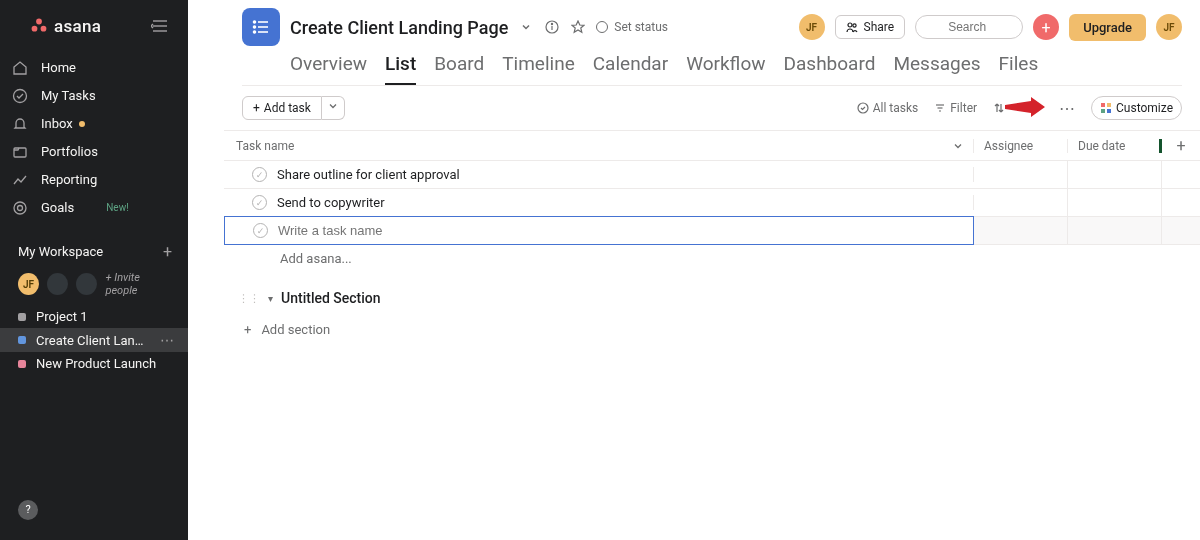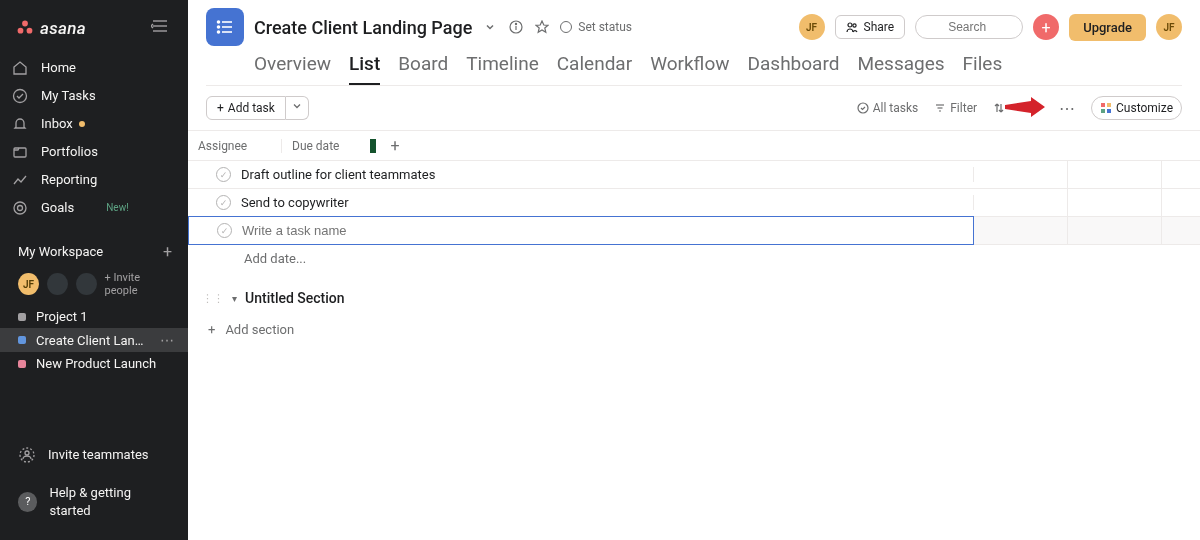--- a/index.html
+++ b/index.html
@@ -1,44 +1,44 @@
 <!DOCTYPE html>
 <html><head>
 <meta charset="utf-8">
 <style>
   * { box-sizing: border-box; margin: 0; padding: 0; }
   body { font-family: -apple-system, BlinkMacSystemFont, "Segoe UI", Roboto, Helvetica, Arial, sans-serif; font-size: 13px; color: #1e1f21; background:#fff; width:1200px; height:540px; overflow:hidden; }
   .app { display:flex; height:540px; }
   
   .sidebar { width:188px; background:#1e1f21; color:#f5f4f3; display:flex; flex-direction:column; }
-  .sb-top { display:flex; align-items:flex-end; justify-content:space-between; padding:14px 16px 10px 16px;font-style:italic; }
+  .sb-top { display:flex; align-items:center; justify-content:space-between; padding:14px 16px 10px 30px; }
   .logo { display:flex; align-items:center; gap:6px; font-weight:500; font-size:17px; letter-spacing:.3px; color:#f5f4f3;}
   .logo svg { width:18px; height:18px; }
   .collapse-btn { width:24px; height:24px; display:flex; align-items:center; justify-content:center; cursor:pointer; color:#a2a0a2;}
   .sb-nav { padding:6px 0; }
   .sb-item { display:flex; align-items:center; gap:12px; padding:5px 16px 5px 11px; font-size:13px; color:#f5f4f3; cursor:pointer; line-height:18px;}
   .sb-item .ic { width:18px; height:18px; display:flex; align-items:center; justify-content:center; color:#a2a0a2;}
   .badge-dot { width:6px; height:6px; border-radius:50%; background:#f1bd6c; margin-left:-6px;}
   .new-chip { font-size:10px; color:#5da283; margin-left:20px;}
   .sb-section { padding:14px 16px 6px 18px; display:flex; align-items:center; justify-content:space-between; font-size:13px; color:#f5f4f3;}
   .sb-section .plus { color:#a2a0a2; font-size:16px; cursor:pointer;}
   .ws-row { display:flex; align-items:center; gap:8px; padding:4px 16px 8px 18px;}
   .avatar { width:22px; height:22px; border-radius:50%; background:#f1bd6c; color:#513c06; font-size:10px; font-weight:600; display:flex; align-items:center; justify-content:center;}
   .avatar.ghost { background:#32373b; color:#32373b; }
-  .invite-link { font-size:11px; color:#a2a0a2; cursor:pointer;}
+  .invite-link { font-size:11px; color:#a2a0a2; cursor:pointer;font-style:italic;}
   .proj-item { display:flex; align-items:center; gap:10px; padding:4px 12px 4px 18px; font-size:13px; cursor:pointer; color:#f5f4f3; position:relative;}
   .proj-item.active { background:#3b3c3e; }
   .proj-dot { width:8px; height:8px; border-radius:2px; flex-shrink:0;}
   .proj-name { white-space:nowrap; overflow:hidden; text-overflow:ellipsis; flex:1;}
   .proj-more { color:#a2a0a2; font-size:14px; padding:0 2px;}
   .sb-footer { margin-top:auto; padding-bottom:10px;}
   .sb-footer .sb-item { padding:10px 16px 10px 18px;}
   .hcircle { width:20px; height:20px; border-radius:50%; background:#5b5c5e; color:#fff; font-size:11px; display:flex; align-items:center; justify-content:center;}
   
-  .main { flex:1; display:flex; flex-direction:column; min-width:0;}
+  .main { flex:1; display:flex; flex-direction:column; min-width:0;margin-left:36px;}
   .topbar { padding:8px 18px 0 18px; }
   .tb-row1 { display:flex; align-items:center; gap:10px;}
   .proj-icon { width:38px; height:38px; border-radius:8px; background:#4573d2; display:flex; align-items:center; justify-content:center; color:#fff;}
   .proj-title-wrap { display:flex; flex-direction:column; gap:2px;}
   .proj-title-line { display:flex; align-items:center; gap:10px;}
   .proj-title { font-size:18px; font-weight:500; color:#1e1f21;}
   .tb-ic { color:#6d6e6f; width:16px; height:16px; display:flex; align-items:center; justify-content:center; cursor:pointer;}
   .status-chip { display:flex; align-items:center; gap:6px; color:#6d6e6f; font-size:12px; cursor:pointer;}
   .status-chip .ring { width:12px; height:12px; border:1.5px solid #6d6e6f; border-radius:50%;}
   .tb-right { margin-left:auto; display:flex; align-items:center; gap:10px;}
@@ -59,21 +59,21 @@
   .toolbar-right { margin-left:auto; display:flex; align-items:center; gap:16px; color:#6d6e6f; font-size:12px;}
   .tool { display:flex; align-items:center; gap:4px; cursor:pointer;}
   .customize-btn { display:flex; align-items:center; gap:4px; border:1px solid #cfcbcb; border-radius:12px; padding:4px 8px; font-size:12px; cursor:pointer; background:#fff; color:#1e1f21;}
   .arrow-annot { position:relative; width:34px; height:16px;}
   .arrow-annot svg { position:absolute; left:-6px; top:-4px;}
   
   .grid { border-top:1px solid #edeae9; }
   .grid-head { display:flex; border-bottom:1px solid #edeae9; color:#6d6e6f; font-size:12px; height:30px; align-items:center;}
   .col-task { flex:1; padding-left:12px; display:flex; align-items:center; justify-content:space-between; padding-right:10px; border-right:1px solid #edeae9;}
   .col-assign { width:94px; padding-left:10px; border-right:1px solid #edeae9;}
-  .col-due { width:94px; padding-left:10px; border-right:6px solid #14532d;}
+  .col-due { width:94px; padding-left:10px; border-right:3px solid #14532d;}
   .col-add { width:38px; text-align:center; color:#6d6e6f; cursor:pointer; font-size:16px;}
   .row { display:flex; align-items:center; height:28px; border-bottom:1px solid #edeae9; font-size:13px;}
   .row .cell-task { flex:1; display:flex; align-items:center; gap:10px; padding-left:28px; border-right:1px solid #edeae9;}
   .row.editing .cell-task { border:1px solid #4573d2; background:#fff; margin:-1px 0; height:29px;}
   .row.editing { background:#f9f8f8;}
   .check-ring { width:15px; height:15px; border:1.3px solid #b4b3b3; border-radius:50%; display:flex; align-items:center; justify-content:center; color:#b4b3b3; font-size:9px; cursor:pointer; flex-shrink:0;}
   .row .cell-assign { width:94px; border-right:1px solid #edeae9; height:100%;}
   .row .cell-due { width:94px; border-right:1px solid #edeae9; height:100%;}
   .row .cell-end { width:38px; height:100%;}
   .task-input { border:none; outline:none; font-size:13px; width:100%; color:#6d6e6f;}
@@ -185,32 +185,21 @@
       <span class="proj-name">Create Client Landin...</span>
       <span class="proj-more">⋯</span>
     </div>
     <div class="proj-item">
       <span class="proj-dot" style="background:#e8859b"></span>
       <span class="proj-name">New Product Launch</span>
     </div>
 
     <div class="sb-footer">
       <div class="sb-item">
-        <span class="ic">
-            <svg width="18" height="18" viewBox="0 0 18 18" fill="none" stroke="#a2a0a2" stroke-width="1.3">
-              <circle cx="9" cy="9" r="7" stroke-dasharray="2 2"></circle>
-              <circle cx="9" cy="7" r="2"></circle>
-              <path d="M5 13 a4 3 0 0 1 8 0"></path>
-            </svg>
-          </span>
-        <span>Invite teammates</span>
-      </div>
-      <div class="sb-item">
         <span class="hcircle">?</span>
-        <span>Help &amp; getting started</span>
       </div>
     </div>
   </div>
 
   <div class="main">
     <div class="topbar">
       <div class="tb-row1">
         <div class="proj-icon">
           <svg width="20" height="20" viewBox="0 0 20 20" fill="none" stroke="#fff" stroke-width="1.6">
               <line x1="7" y1="5" x2="17" y2="5"></line>
@@ -329,29 +318,35 @@
               <rect x="1" y="7" width="4" height="4" fill="#5da283"></rect>
               <rect x="7" y="7" width="4" height="4" fill="#4573d2"></rect>
             </svg>
           <span>Customize</span>
         </div>
       </div>
     </div>
 
     <div class="grid">
       <div class="grid-head">
+        <div class="col-task">
+          <span>Task name</span>
+          <svg width="10" height="10" viewBox="0 0 10 10" fill="none" stroke="#6d6e6f" stroke-width="1.3">
+              <polyline points="2,3.5 5,6.5 8,3.5"></polyline>
+            </svg>
+        </div>
         <div class="col-assign">Assignee</div>
         <div class="col-due">Due date</div>
         <div class="col-add">+</div>
       </div>
 
       <div class="row">
         <div class="cell-task">
           <span class="check-ring">✓</span>
-          <span>Draft outline for client teammates</span>
+          <span>Share outline for client approval</span>
         </div>
         <div class="cell-assign"></div>
         <div class="cell-due"></div>
         <div class="cell-end"></div>
       </div>
 
       <div class="row">
         <div class="cell-task">
           <span class="check-ring">✓</span>
           <span>Send to copywriter</span>
@@ -364,21 +359,21 @@
       <div class="row editing">
         <div class="cell-task">
           <span class="check-ring">✓</span>
           <input class="task-input" placeholder="Write a task name" style="">
         </div>
         <div class="cell-assign"></div>
         <div class="cell-due"></div>
         <div class="cell-end"></div>
       </div>
 
-      <div class="addtask-row">Add date...</div>
+      <div class="addtask-row">Add asana...</div>
 
       <div class="section-row">
         <span class="drag">⋮⋮</span>
         <span class="caret">▾</span>
         <span>Untitled Section</span>
       </div>
 
       <div class="addsection-row">
         <span>+</span>
         <span>Add section</span>

